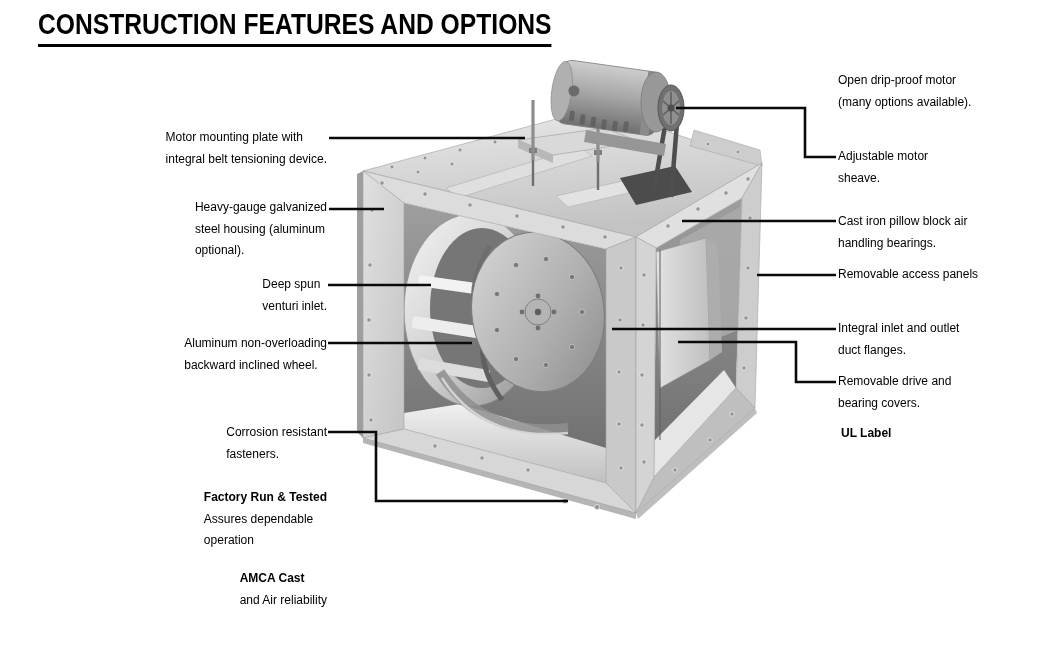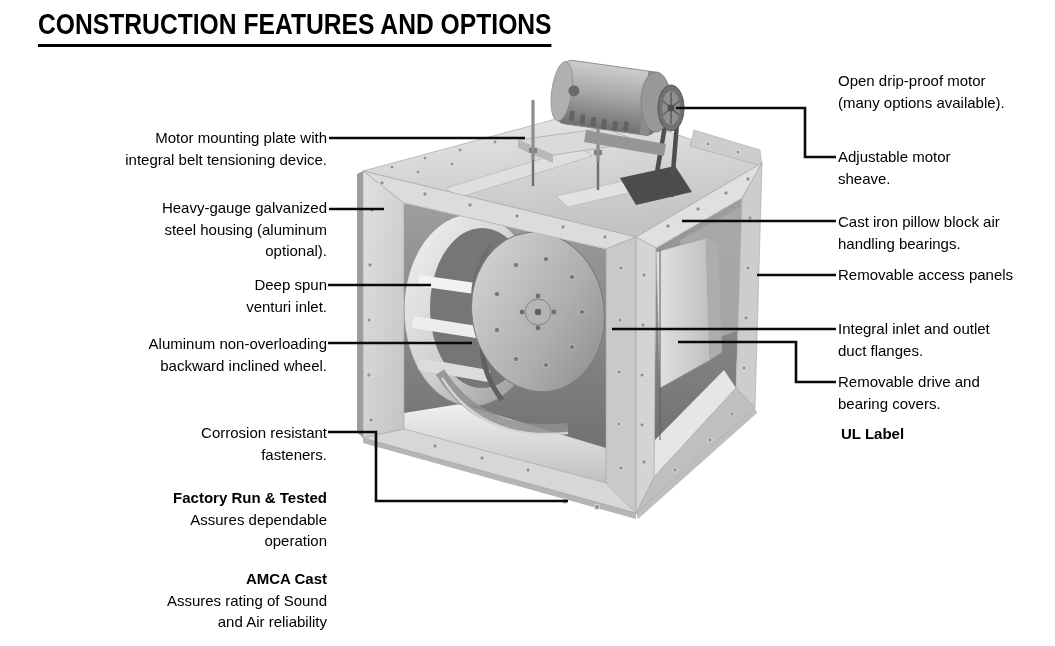--- a/index.html
+++ b/index.html
@@ -1,22 +1,22 @@
 <!DOCTYPE html>
 <html><head>
 <meta charset="utf-8">
 <style>
   html,body{margin:0;padding:0;background:#fff;}
   .stage{position:relative;width:1055px;height:646px;background:#fff;overflow:hidden;
          font-family:"Liberation Sans",sans-serif;color:#000;margin-left:20px;}
   .page-title{position:absolute;left:18px;top:8px;margin:0;font-size:29px;font-weight:bold;
          letter-spacing:0;display:inline-block;transform:scaleX(.85);transform-origin:0 50%;
          border-bottom:3px solid #000;padding-bottom:3px;white-space:nowrap;}
-  .callout{position:absolute;font-size:15px;line-height:21.5px;white-space:nowrap;}
-  .callout-left{right:748px;text-align:right;}
+  .callout{position:absolute;font-size:12px;line-height:21.5px;white-space:nowrap;}
+  .callout-left{right:748px;text-align:left;}
   .callout-right{left:818px;text-align:left;}
   .bold{font-weight:bold;}
   .diagram-svg{position:absolute;left:0;top:0;width:1055px;height:646px;}
 </style>
 </head>
 <body>
 
 <div class="stage">
 
   <h1 class="page-title">CONSTRUCTION FEATURES AND OPTIONS</h1>
@@ -286,21 +286,20 @@
     <div>Corrosion resistant</div>
     <div>fasteners.</div>
   </div>
   <div class="callout callout-left" style="top:487px">
     <div class="bold">Factory Run &amp; Tested</div>
     <div>Assures dependable</div>
     <div>operation</div>
   </div>
   <div class="callout callout-left" style="top:568px">
     <div class="bold">AMCA Cast</div>
-    <div>Assures rating of Sound</div>
     <div>and Air reliability</div>
   </div>
 
   <div class="callout callout-right" style="top:70px">
     <div>Open drip-proof motor</div>
     <div>(many options available).</div>
   </div>
   <div class="callout callout-right" style="top:146px">
     <div>Adjustable motor</div>
     <div>sheave.</div>

